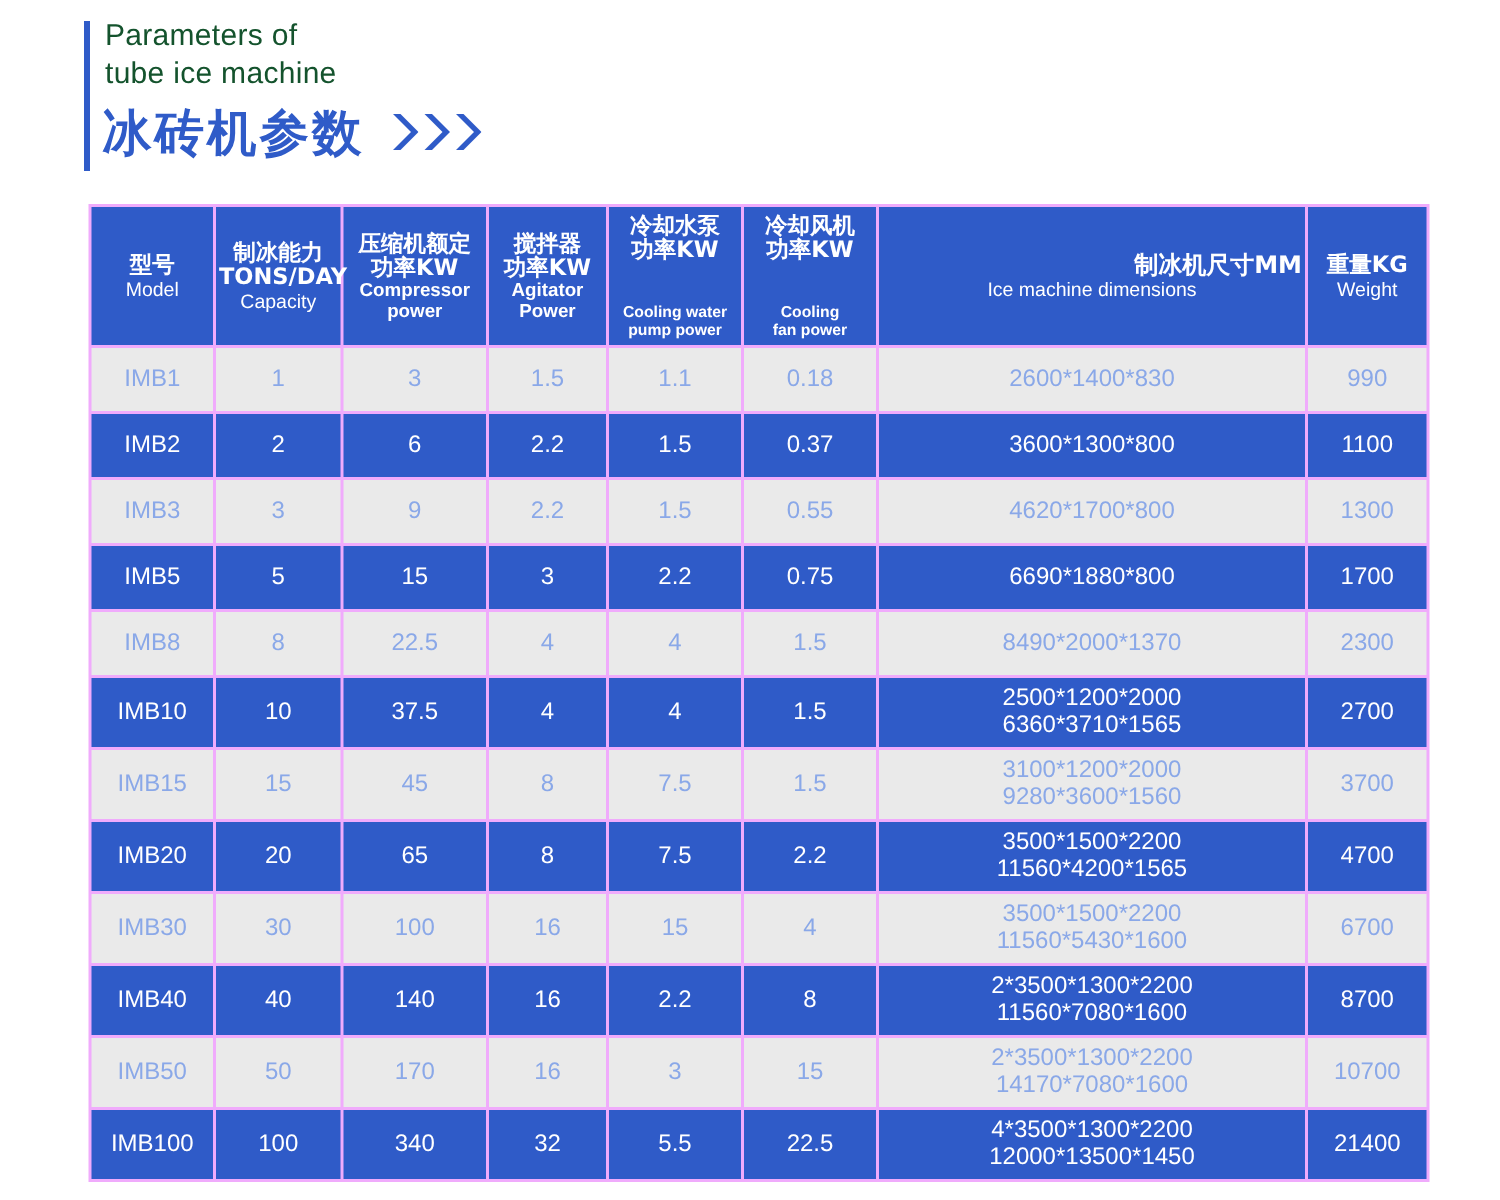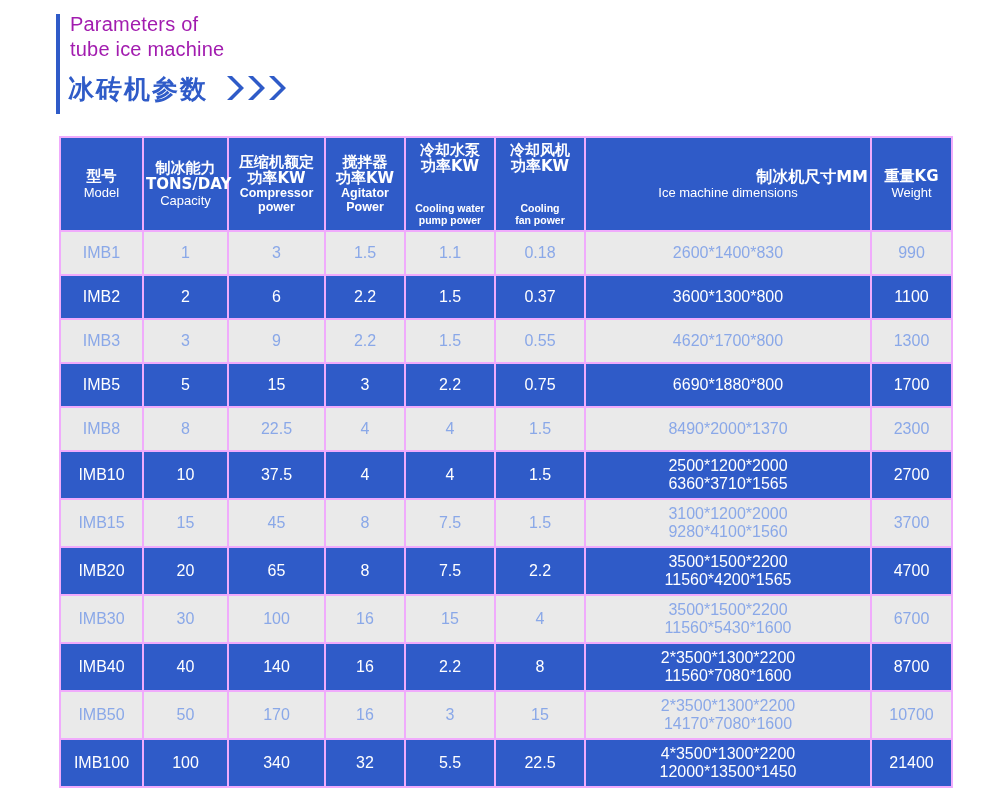--- a/index.html
+++ b/index.html
@@ -30,35 +30,35 @@
     width: 4px;
     height: 100px;
     background: #2f5bc8;
   }
   #heading-en {
     position: absolute;
     left: 14px;
     top: 0px;
     font-size: 20px;
     line-height: 25px;
-    color: #a21caf;
+    color: #14532d;
     letter-spacing: 0.2px;
     white-space: pre-line;
     font-weight: 400;
   }
   #heading-cn-row {
     position: absolute;
     left: 12px;
     top: 57px;
     display: flex;
     align-items: center;
     gap: 16px;
   }
   #heading-cn {
-    font-size: 26px;
+    font-size: 33px;
     line-height: 40px;
     color: #2f5bc8;
     font-weight: 700;
     letter-spacing: 2px;
     font-family: "DejaVu Sans", "Liberation Sans", sans-serif;
   }
   #heading-chevrons {
     display: flex;
     align-items: center;
     gap: 1px;
@@ -295,21 +295,21 @@
         <td>2700</td>
       </tr>
       <tr class="row-light tall">
         <td class="model-cell">IMB15</td>
         <td>15</td>
         <td>45</td>
         <td>8</td>
         <td>7.5</td>
         <td>1.5</td>
         <td>3100*1200*2000
-9280*4100*1560</td>
+9280*3600*1560</td>
         <td>3700</td>
       </tr>
       <tr class="row-dark tall">
         <td class="model-cell">IMB20</td>
         <td>20</td>
         <td>65</td>
         <td>8</td>
         <td>7.5</td>
         <td>2.2</td>
         <td>3500*1500*2200

